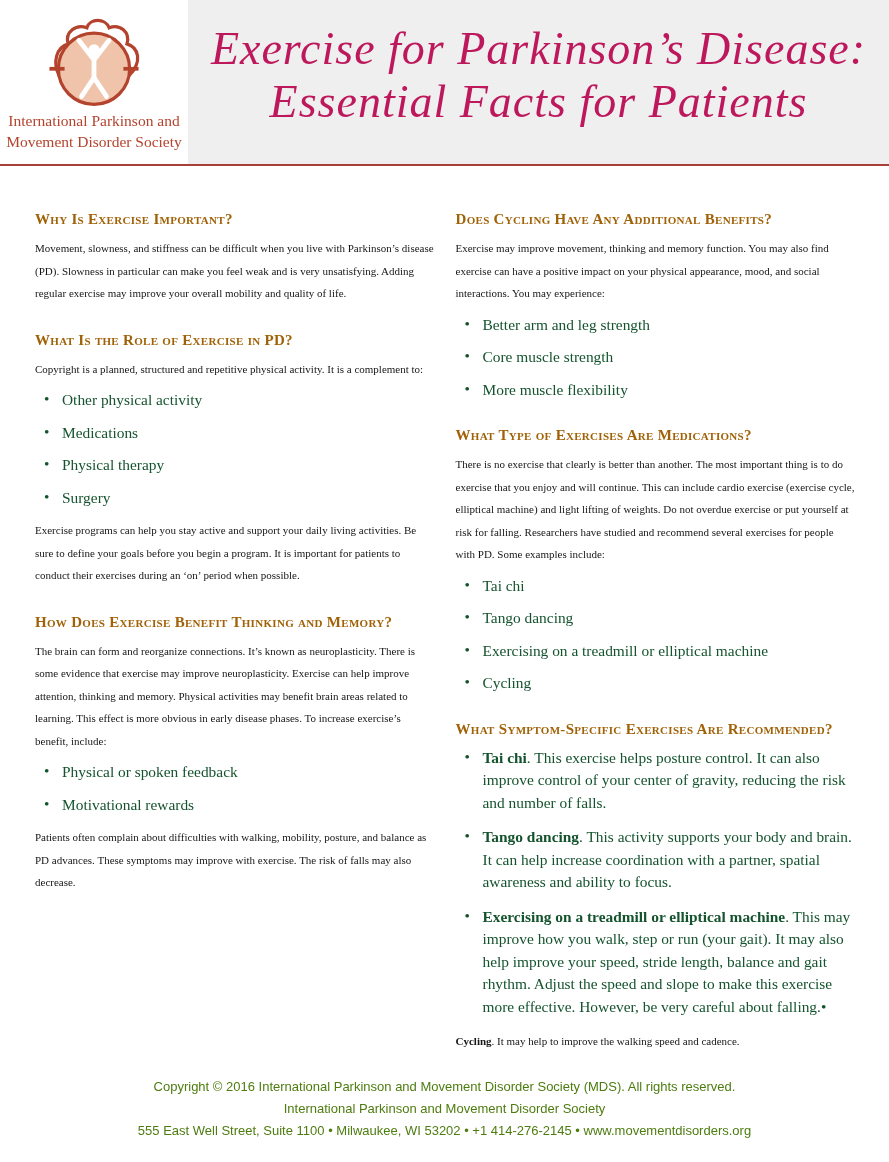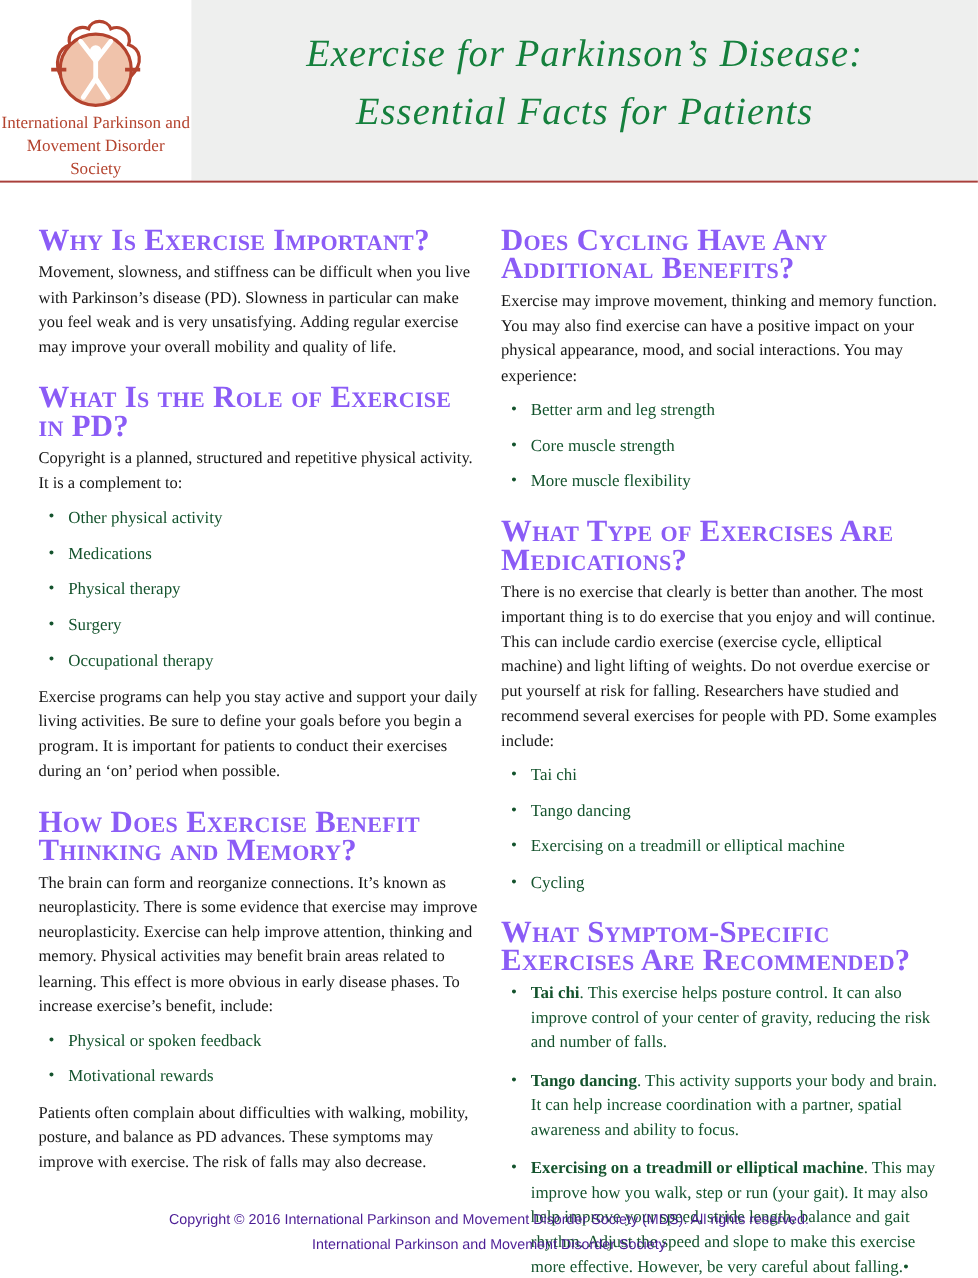--- a/index.html
+++ b/index.html
@@ -7,76 +7,76 @@
   body {
     width: 889px; height: 1162px;
     background: #ffffff;
     font-family: "Liberation Serif", serif;
   }
   .page { position: relative; width: 889px; height: 1162px; overflow: hidden; background: #fff; }
 
   
   .header { display: flex; height: 164px; }
   .logo-block {
-    width: 174px; background: #ffffff;
+    width: 188px; background: #ffffff;
     display: flex; flex-direction: column; align-items: center;
     padding-top: 10px;
   }
   .logo-svg { width: 114px; height: 98px; display: block; }
   .org-name {
     margin-top: 2px; text-align: center;
     color: #B4432E; font-size: 15.5px; line-height: 21px;
     font-family: "Liberation Serif", serif;
   }
   .title-block {
     flex: 1; background: #EEEFEE;
     display: flex; flex-direction: column; align-items: center; justify-content: center;
     padding-bottom: 14px;
   }
   .doc-title {
-    font-style: italic; font-size: 35px; line-height: 53px;
-    color: #15803d; letter-spacing: 1px;
+    font-style: italic; font-size: 46px; line-height: 53px;
+    color: #be185d; letter-spacing: 1px;
     font-family: "Liberation Serif", serif;
     text-align: center;
   }
   .red-rule { height: 2px; background: #A93F3B; }
 
   
   .content { display: flex; gap: 21px; padding: 40px 34px 0 35px; }
   .col { flex: 1 1 0; min-width: 0; }
 
   .sh {
     font-variant: small-caps;
     font-weight: 600;
-    color: #8b5cf6;
-    font-size: 28px; line-height: 26px;
+    color: #a16207;
+    font-size: 15px; line-height: 26px;
     letter-spacing: 0.3px;
     margin: 22px 0 5px 0;
   }
   .col section:first-of-type .sh { margin-top: 0; }
 
   .body {
-    font-size: 15px; line-height: 22.5px; color: #161616;
+    font-size: 11px; line-height: 22.5px; color: #161616;
     margin: 0 0 9px 0;
   }
   ul.bullets { list-style: none; margin: 3px 0 11px 0; padding: 0; }
   ul.bullets li {
     position: relative; padding-left: 27px; margin: 0 0 11px 0;
     font-size: 15.4px; line-height: 21.5px; color: #14532d;
   }
   ul.bullets li::before { content: "\2022"; position: absolute; left: 9px; top: -1px; }
   ul.rich li { line-height: 22.5px; margin-bottom: 12px; }
   strong { font-weight: bold; }
 
   
   .footer {
     position: absolute; left: 0; right: 0; bottom: 20px;
     text-align: center;
     font-family: "Liberation Sans", sans-serif;
-    font-size: 13px; line-height: 22px; color: #4c1d95;
+    font-size: 13px; line-height: 22px; color: #4d7c0f;
   }
 </style>
 </head>
 <body>
 
 <div class="page">
 
   <header class="header">
     <div class="logo-block">
       <svg class="logo-svg" viewBox="0 0 120 110" aria-hidden="true">
@@ -114,21 +114,20 @@
       </section>
 
       <section>
         <h2 class="sh">What Is the Role of Exercise in PD?</h2>
         <p class="body">Copyright is a planned, structured and repetitive physical activity. It is a complement to:</p>
         <ul class="bullets">
           <li>Other physical activity</li>
           <li>Medications</li>
           <li>Physical therapy</li>
           <li>Surgery</li>
-          <li>Occupational therapy</li>
         </ul>
         <p class="body">Exercise programs can help you stay active and support your daily living activities. Be sure to define your goals before you begin a program. It is important for patients to conduct their exercises during an ‘on’ period when possible.</p>
       </section>
 
       <section>
         <h2 class="sh">How Does Exercise Benefit Thinking and Memory?</h2>
         <p class="body">The brain can form and reorganize connections. It’s known as neuroplasticity. There is some evidence that exercise may improve neuroplasticity. Exercise can help improve attention, thinking and memory. Physical activities may benefit brain areas related to learning. This effect is more obvious in early disease phases. To increase exercise’s benefit, include:</p>
         <ul class="bullets">
           <li>Physical or spoken feedback</li>
           <li>Motivational rewards</li>
@@ -175,15 +174,16 @@
 
       </section>
 
     </div>
 
   </main>
 
   <footer class="footer">
     <div>Copyright © 2016 International Parkinson and Movement Disorder Society (MDS). All rights reserved.</div>
     <div>International Parkinson and Movement Disorder Society</div>
+    <div>555 East Well Street, Suite 1100 • Milwaukee, WI 53202 • +1 414-276-2145 • www.movementdisorders.org</div>
   </footer>
 
 </div>
 
 </body></html>

